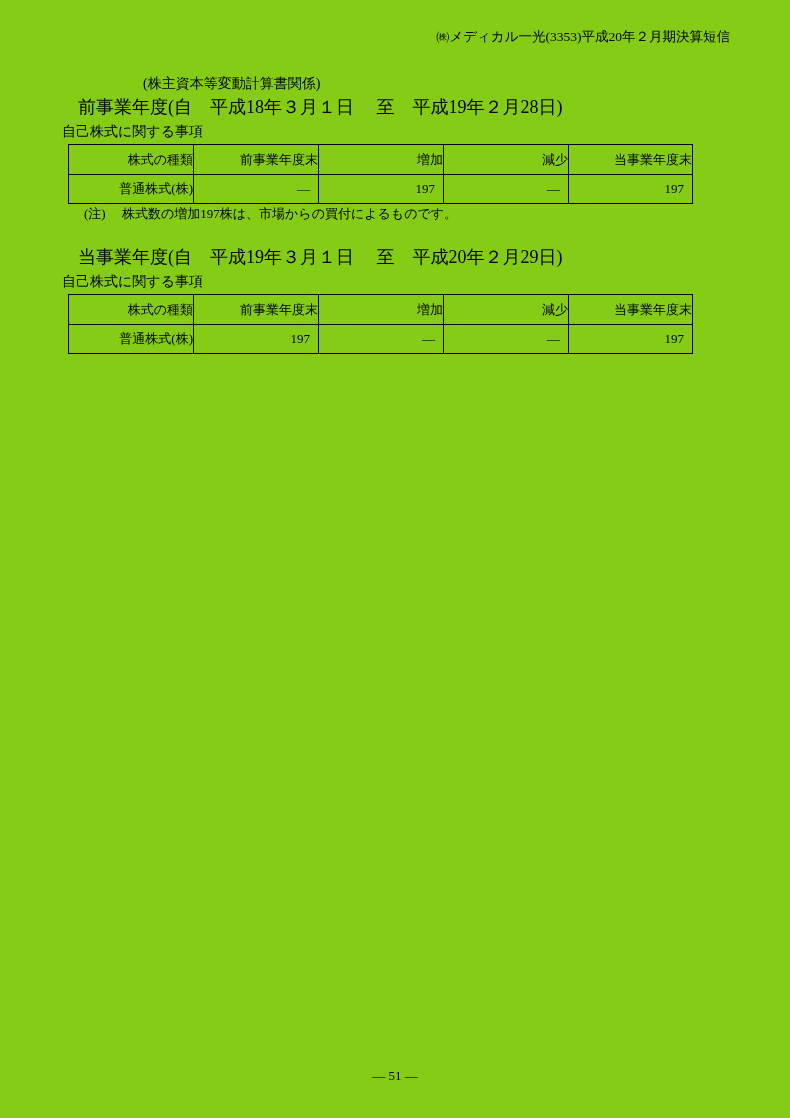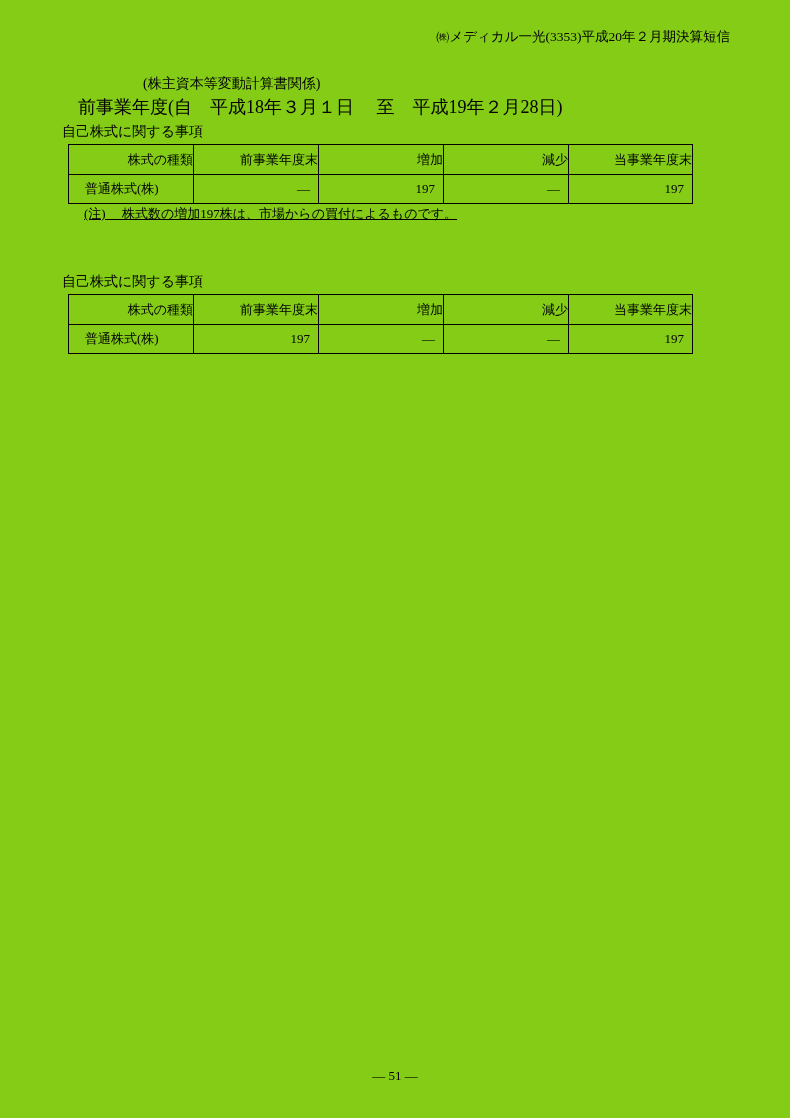--- a/index.html
+++ b/index.html
@@ -67,30 +67,29 @@
   }
   .stock-table th {
     height: 30px;
     text-align: right;
     vertical-align: middle;
   }
   .stock-table td {
     height: 29px;
     vertical-align: middle;
   }
-  .cell-left  { text-align: left;  padding-left: 16px; margin-left: 18px; }
+  .cell-left  { text-align: right;  padding-left: 16px; margin-left: 18px; }
   .cell-right { text-align: right; padding-right: 8px; }
   .note-line {
     position: absolute;
     left: 84px;
     top: 206px;
     font-size: 13px;
     line-height: 16px;
     white-space: pre;
-    text-decoration: underline;
   }
   .page-footer {
     position: absolute;
     left: 0;
     right: 0;
     top: 1068px;
     text-align: center;
     font-size: 13px;
     white-space: pre;
   }
@@ -131,20 +130,21 @@
         <td class="cell-right">―</td>
         <td class="cell-right">197</td>
         <td class="cell-right">―</td>
         <td class="cell-right">197</td>
       </tr>
     </tbody>
   </table>
 
   <div class="note-line">(注)　 株式数の増加197株は、市場からの買付によるものです。</div>
 
+  <div class="period-line period-curr">当事業年度(自　平成19年３月１日　 至　平成20年２月29日)</div>
 
   <div class="subject-line subject-curr">自己株式に関する事項</div>
 
   <table class="stock-table table-curr">
     <colgroup>
       <col style="width:125px">
       <col style="width:125px">
       <col style="width:125px">
       <col style="width:125px">
       <col style="width:124px">

